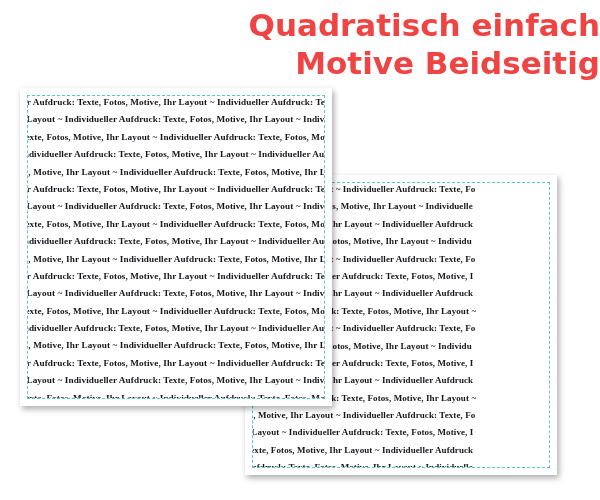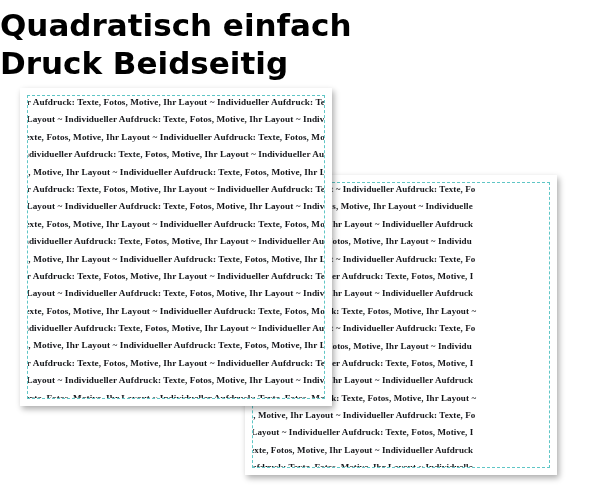--- a/index.html
+++ b/index.html
@@ -20,22 +20,22 @@
     background: #ffffff;
     overflow: hidden;
   }
 
   
   .headline {
     position: absolute;
     top: 6px;
     left: 0;
     width: 600px;
-    text-align: left;
-    color: #000000;
+    text-align: right;
+    color: #ef4444;
     font-family: "DejaVu Sans", sans-serif;
     font-weight: bold;
     font-size: 31px;
     line-height: 38px;
     letter-spacing: 0px;
     white-space: nowrap;
   }
   .headline .l2 {
     display: block;
   }
@@ -97,21 +97,21 @@
     height: 318px;
   }
 </style>
 </head>
 <body>
 
 <div id="stage">
 
   <div class="headline">
     <span>Quadratisch einfach</span>
-    <span class="l2">Druck Beidseitig</span>
+    <span class="l2">Motive Beidseitig</span>
   </div>
 
   <div class="card" id="card-back">
     <div class="inner">
       <div class="textblock" id="back-text">
           <span class="row">os, Motive, Ihr Layout ~ Individueller Aufdruck: Texte, Fo</span>
           <span class="row">Aufdruck: Texte, Fotos, Motive, Ihr Layout ~ Individuelle</span>
           <span class="row">Texte, Fotos, Motive, Ihr Layout ~ Individueller Aufdruck</span>
           <span class="row">ler Aufdruck: Texte, Fotos, Motive, Ihr Layout ~ Individu</span>
           <span class="row">os, Motive, Ihr Layout ~ Individueller Aufdruck: Texte, Fo</span>

